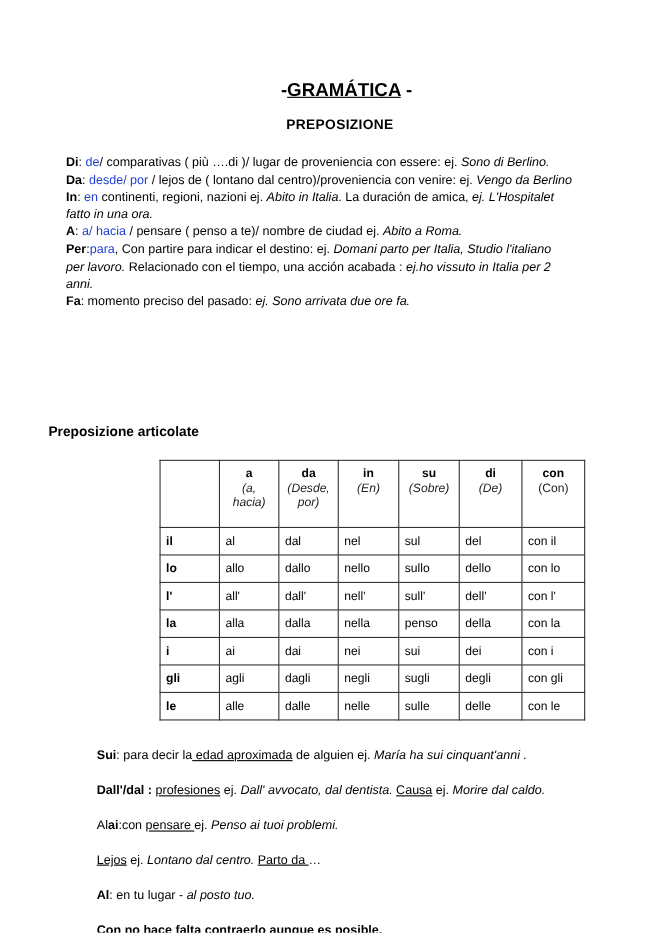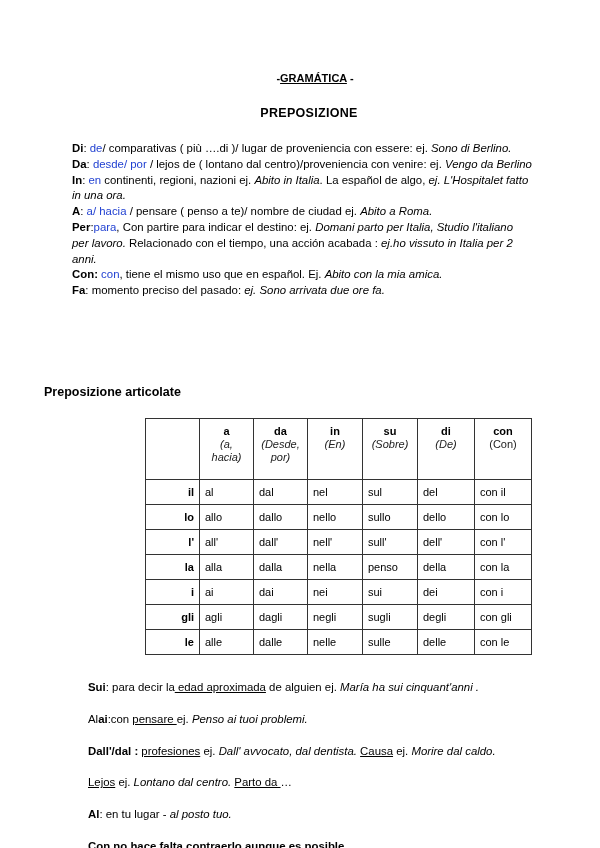--- a/index.html
+++ b/index.html
@@ -3,29 +3,29 @@
 <meta charset="utf-8">
 <style>
   html, body { margin: 0; padding: 0; background: #ffffff; }
   body {
     width: 600px; height: 848px; position: relative; overflow: hidden;
     font-family: "Liberation Sans", "DejaVu Sans", sans-serif;
     color: #000; font-size: 11.4px;
   }
   .title1 {
     position: absolute; top: 72px; left: 0; width: 600px; text-align: center;
-    font-weight: bold; font-size: 11px; padding-left: 30px; box-sizing: border-box;
+    font-weight: bold; font-size: 17px; padding-left: 30px; box-sizing: border-box;
   }
   .title1 u { text-decoration: underline; }
   .title2 {
     position: absolute; top: 106px; left: 0; width: 600px; text-align: center;
     font-weight: bold; font-size: 12.5px; padding-left: 18px; box-sizing: border-box; letter-spacing: 0.3px;
   }
   .body-block {
-    position: absolute; left: 72px; top: 141px; width: 460px; line-height: 15.8px;
+    position: absolute; left: 60px; top: 141px; width: 460px; line-height: 15.8px;
   }
   .body-block p { margin: 0; }
   .blue { color: #1f3fd1; }
   b { font-weight: bold; }
   i { font-style: italic; }
   .table-title {
     position: absolute; top: 385px; left: 0; width: 600px; text-align: left;
     font-weight: bold; font-size: 12.5px; padding-left: 44px; box-sizing: border-box;
   }
   table.prep {
@@ -34,42 +34,41 @@
   }
   table.prep td, table.prep th {
     border: 1px solid #333; padding: 0 5px; height: 24px; vertical-align: middle;
   }
   table.prep th {
     height: 54px; text-align: center; font-weight: normal; line-height: 13px; vertical-align: top; padding-top: 6px;
   }
   table.prep th .h { font-weight: bold; display: block; }
   table.prep th .s { display: block; color: #222; }
   table.prep th .s.it { font-style: italic; }
-  table.prep td.rowhead { text-align: right; font-weight: bold; }
+  table.prep td.rowhead { text-align: left; font-weight: bold; }
   .c0 { width: 43px; } .c1 { width: 43px; } .c2 { width: 43px; }
   .c3 { width: 44px; } .c4 { width: 44px; } .c5 { width: 46px; } .c6 { width: 46px; }
   .bottom-block {
     position: absolute; left: 72px; top: 664px; width: 470px; line-height: 15.8px;
   }
   .bottom-block p { margin: 16px; }
   .u { text-decoration: underline; }
 </style>
 </head>
 <body>
 
 <div class="title1"><span>-</span><u>GRAMÁTICA</u><span> -</span></div>
 <div class="title2">PREPOSIZIONE</div>
 
 <div class="body-block">
   <p><b>Di</b><span>: </span><span class="blue">de</span><span>/ comparativas ( più ….di )/ lugar de proveniencia con essere: ej. </span><i>Sono di Berlino.</i></p>
   <p><b>Da</b><span>: </span><span class="blue">desde/ por</span><span> / lejos de ( lontano dal centro)/proveniencia con venire: ej. </span><i>Vengo da Berlino</i></p>
-  <p><b>In</b><span>: </span><span class="blue">en</span><span> continenti, regioni, nazioni ej. </span><i>Abito in Italia</i><span>. La español de algo, </span><i>ej. L'Hospitalet fatto in una ora.</i></p>
+  <p><b>In</b><span>: </span><span class="blue">en</span><span> continenti, regioni, nazioni ej. </span><i>Abito in Italia</i><span>. La duración de amica, </span><i>ej. L'Hospitalet fatto in una ora.</i></p>
   <p><b>A</b><span>: </span><span class="blue">a/ hacia</span><span> / pensare ( penso a te)/ nombre de ciudad ej. </span><i>Abito a Roma.</i></p>
   <p><b>Per</b><span>:</span><span class="blue">para</span><span>, Con partire para indicar el destino: ej. </span><i>Domani parto per Italia, Studio l'italiano per lavoro.</i><span> Relacionado con el tiempo, una acción acabada : </span><i>ej.ho vissuto in Italia per 2 anni.</i></p>
-  <p><b>Con:</b><span> </span><span class="blue">con</span><span>, tiene el mismo uso que en español. Ej. </span><i>Abito con la mia amica.</i></p>
   <p><b>Fa</b><span>: </span><span>momento preciso del pasado: </span><i>ej. Sono arrivata due ore fa.</i></p>
 </div>
 
 <div class="table-title">Preposizione articolate</div>
 
 <table class="prep">
   <thead>
     <tr>
       <th class="c0"></th>
       <th class="c1">
@@ -160,18 +159,18 @@
       <td>nelle</td>
       <td>sulle</td>
       <td>delle</td>
       <td>con le</td>
     </tr>
   </tbody>
 </table>
 
 <div class="bottom-block">
   <p><b>Sui</b><span>: para decir la</span><span class="u"> edad aproximada</span><span> de alguien ej. </span><i>María ha sui cinquant'anni .</i></p>
+  <p><b>Dall'/dal :</b><span> </span><span class="u">profesiones</span><span> ej. </span><i>Dall' avvocato, dal dentista.</i><span> </span><span class="u">Causa</span><span> ej. </span><i>Morire dal caldo.</i></p>
   <p><span>Al</span><b>ai</b><span>:con </span><span class="u">pensare </span><span>ej. </span><i>Penso ai tuoi problemi.</i></p>
-  <p><b>Dall'/dal :</b><span> </span><span class="u">profesiones</span><span> ej. </span><i>Dall' avvocato, dal dentista.</i><span> </span><span class="u">Causa</span><span> ej. </span><i>Morire dal caldo.</i></p>
   <p><span class="u">Lejos</span><span> ej. </span><i>Lontano dal centro.</i><span> </span><span class="u">Parto da </span><span>…</span></p>
   <p><b>Al</b><span>: en tu lugar - </span><i>al posto tuo.</i></p>
   <p><b>Con no hace falta contraerlo aunque es posible.</b></p>
 </div>
 
 </body></html>

